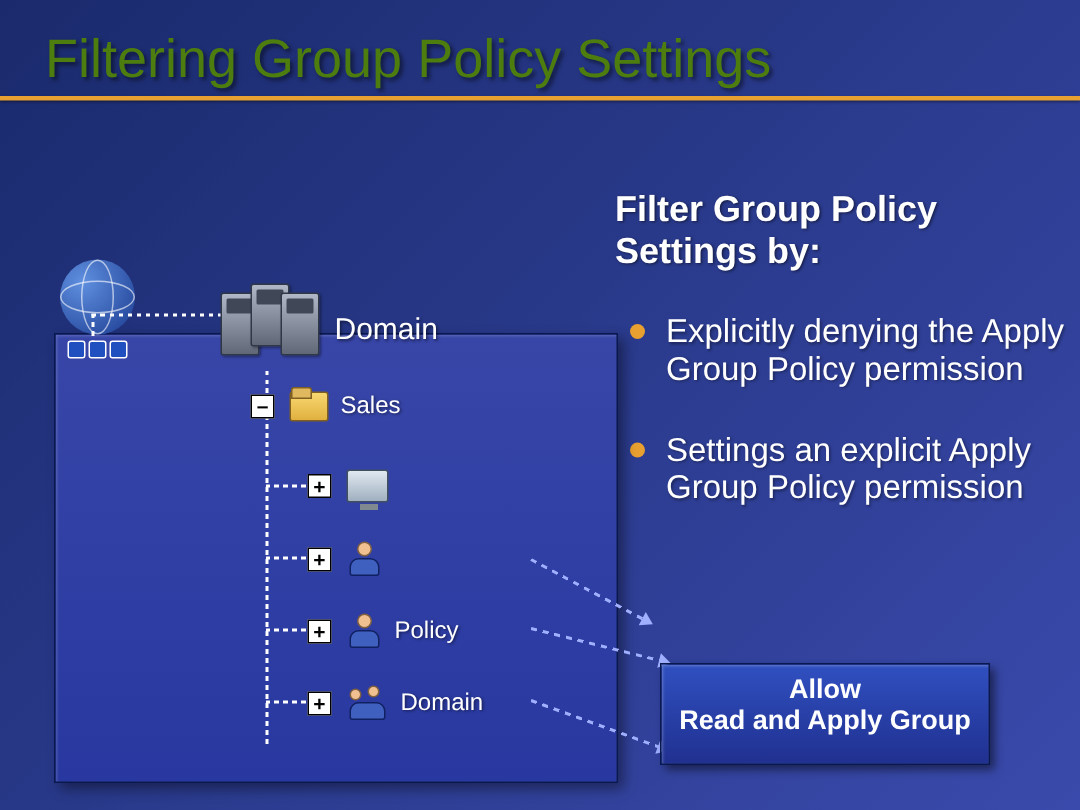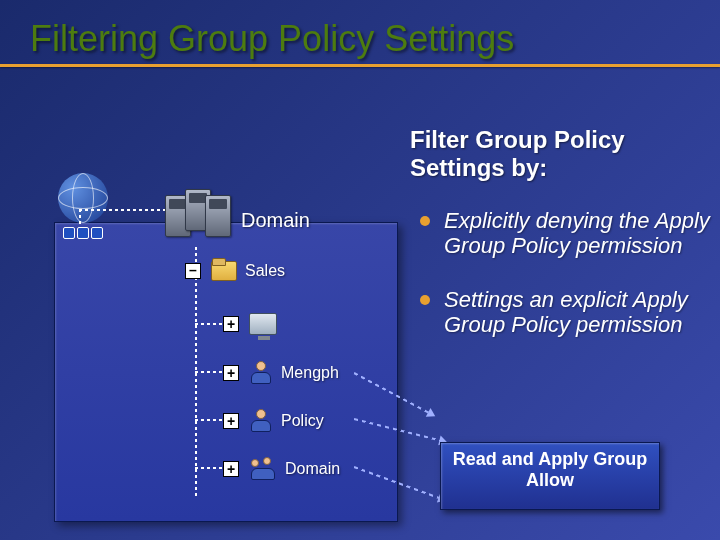--- a/index.html
+++ b/index.html
@@ -34,34 +34,34 @@
   font-size: 24px;
   font-weight: bold;
   text-shadow: 1px 1px 2px rgba(0,0,0,0.5);
 }
 .bullets {
   position: absolute;
   left: 420px; top: 96px;
   width: 290px;
   font-size: 22px;
 }
-.bullet-row { display: flex; margin-bottom: 28px; font-style: italic; }
+.bullet-row { display: flex; margin-bottom: 28px; }
 .dot {
   width: 10px; height: 10px; border-radius: 50%;
   background: #e8a030;
   margin: 8px 14px 0 0;
   flex-shrink: 0;
 }
 .bullet-text { line-height: 1.15; text-shadow: 1px 1px 2px rgba(0,0,0,0.4); }
 
 
 .panel {
   position: absolute;
-  left: 54px; top: 110px;
-  width: 344px; height: 300px;
+  left: 36px; top: 110px;
+  width: 376px; height: 300px;
   background: linear-gradient(180deg, #3846a8 0%, #2838a0 100%);
   border: 1px solid #0a1850;
   box-shadow: 4px 4px 8px rgba(0,0,0,0.4), inset 1px 1px 2px rgba(255,255,255,0.2);
 }
 
 
 .globe-box {
   position: absolute;
   left: -12px; top: -50px;
   width: 80px; height: 62px;
@@ -271,21 +271,20 @@
       <div class="monitor"></div>
     </div>
 
     <div class="hconn c-men"></div>
     <div class="node n-mengph">
       <div class="plus">+</div>
       <div class="user-icon">
           <div class="head"></div>
           <div class="body"></div>
         </div>
-      <div class="node-label">Mengph</div>
     </div>
 
     <div class="hconn c-kim"></div>
     <div class="node n-kimyo">
       <div class="plus">+</div>
       <div class="user-icon">
           <div class="head"></div>
           <div class="body"></div>
         </div>
       <div class="node-label">Policy</div>
@@ -302,17 +301,17 @@
       <div class="node-label">Domain</div>
     </div>
 
   </div>
 
   <div class="arrow a1"></div>
   <div class="arrow a2"></div>
   <div class="arrow a3"></div>
 
   <div class="permbox p1">
+    <div>Allow</div>
     <div>Read and Apply Group</div>
-    <div>Allow</div>
   </div>
 
 </div>
 
 </body></html>

